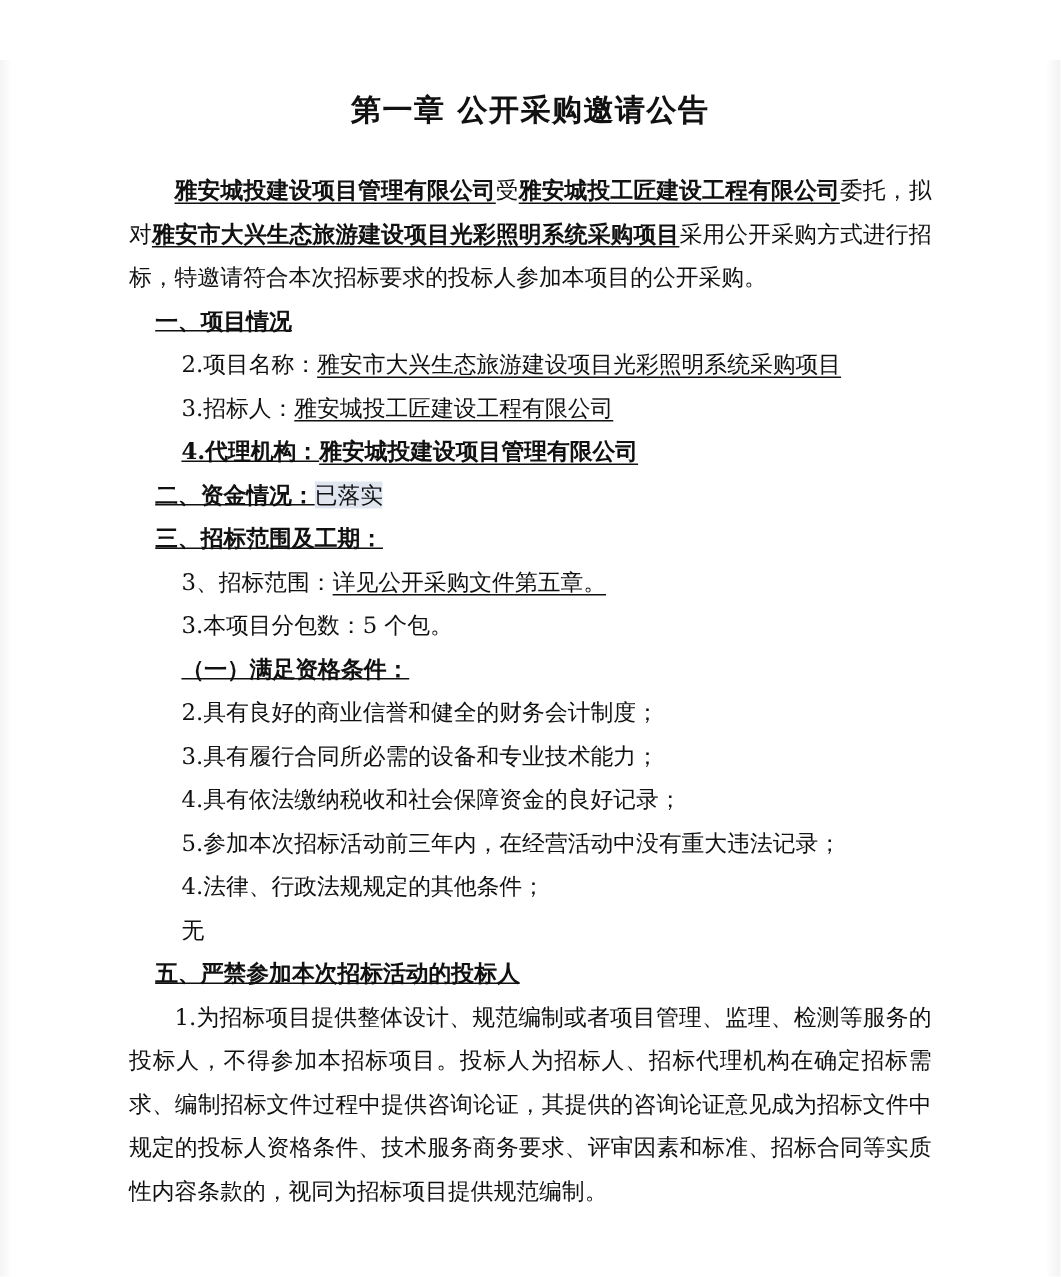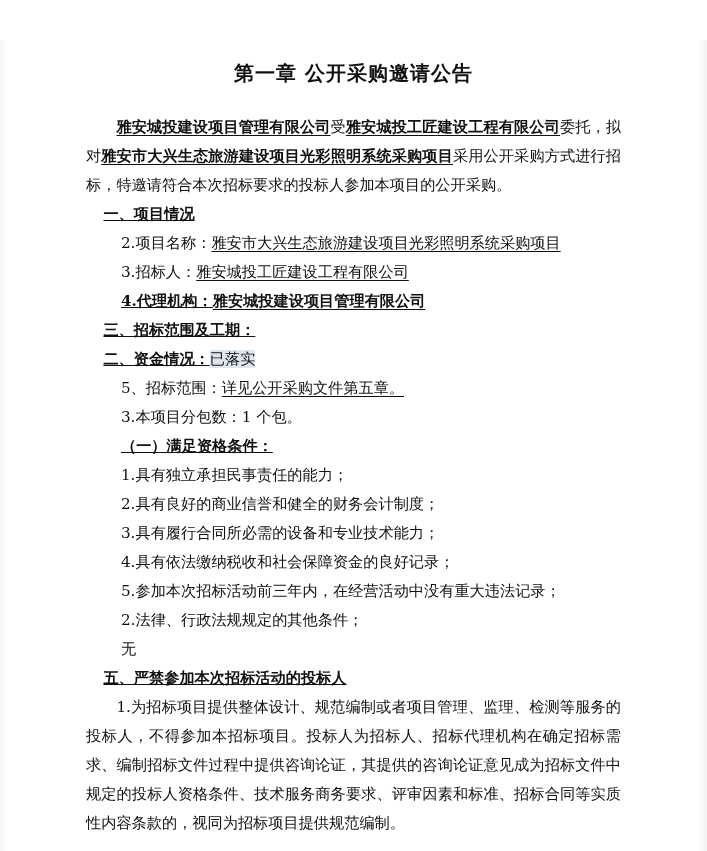--- a/index.html
+++ b/index.html
@@ -98,40 +98,39 @@
     <p class="indent-sub">
       <span>2.项目名称：</span><span class="u">雅安市大兴生态旅游建设项目光彩照明系统采购项目</span>
     </p>
     <p class="indent-sub">
       <span>3.招标人：</span><span class="u">雅安城投工匠建设工程有限公司</span>
     </p>
     <p class="indent-sub">
       <span class="bold">4.代理机构：</span><span class="u bold">雅安城投建设项目管理有限公司</span>
     </p>
 
-    <p class="indent-hdr bold">三、招标范围及工期：</p>
-
     <p class="indent-hdr">
       <span class="bold">二、资金情况：</span><span class="hl">已落实</span>
     </p>
 
+    <p class="indent-hdr bold">三、招标范围及工期：</p>
+
     <p class="indent-sub">
-      <span>5、招标范围：</span><span class="u">详见公开采购文件第五章。</span>
+      <span>3、招标范围：</span><span class="u">详见公开采购文件第五章。</span>
     </p>
-    <p class="indent-sub">3.本项目分包数：1 个包。</p>
+    <p class="indent-sub">3.本项目分包数：5 个包。</p>
 
 
     <p class="indent-sub bold">（一）满足资格条件：</p>
 
-    <p class="indent-sub">1.具有独立承担民事责任的能力；</p>
     <p class="indent-sub">2.具有良好的商业信誉和健全的财务会计制度；</p>
     <p class="indent-sub">3.具有履行合同所必需的设备和专业技术能力；</p>
     <p class="indent-sub">4.具有依法缴纳税收和社会保障资金的良好记录；</p>
     <p class="indent-sub">5.参加本次招标活动前三年内，在经营活动中没有重大违法记录；</p>
-    <p class="indent-sub">2.法律、行政法规规定的其他条件；</p>
+    <p class="indent-sub">4.法律、行政法规规定的其他条件；</p>
 
     <p class="indent-sub">无</p>
 
 
     <p class="indent-hdr bold">五、严禁参加本次招标活动的投标人</p>
 
     <p class="indent2">1.为招标项目提供整体设计、规范编制或者项目管理、监理、检测等服务的投标人，不得参加本招标项目。投标人为招标人、招标代理机构在确定招标需求、编制招标文件过程中提供咨询论证，其提供的咨询论证意见成为招标文件中规定的投标人资格条件、技术服务商务要求、评审因素和标准、招标合同等实质性内容条款的，视同为招标项目提供规范编制。</p>
 
   </div>
 </div>

